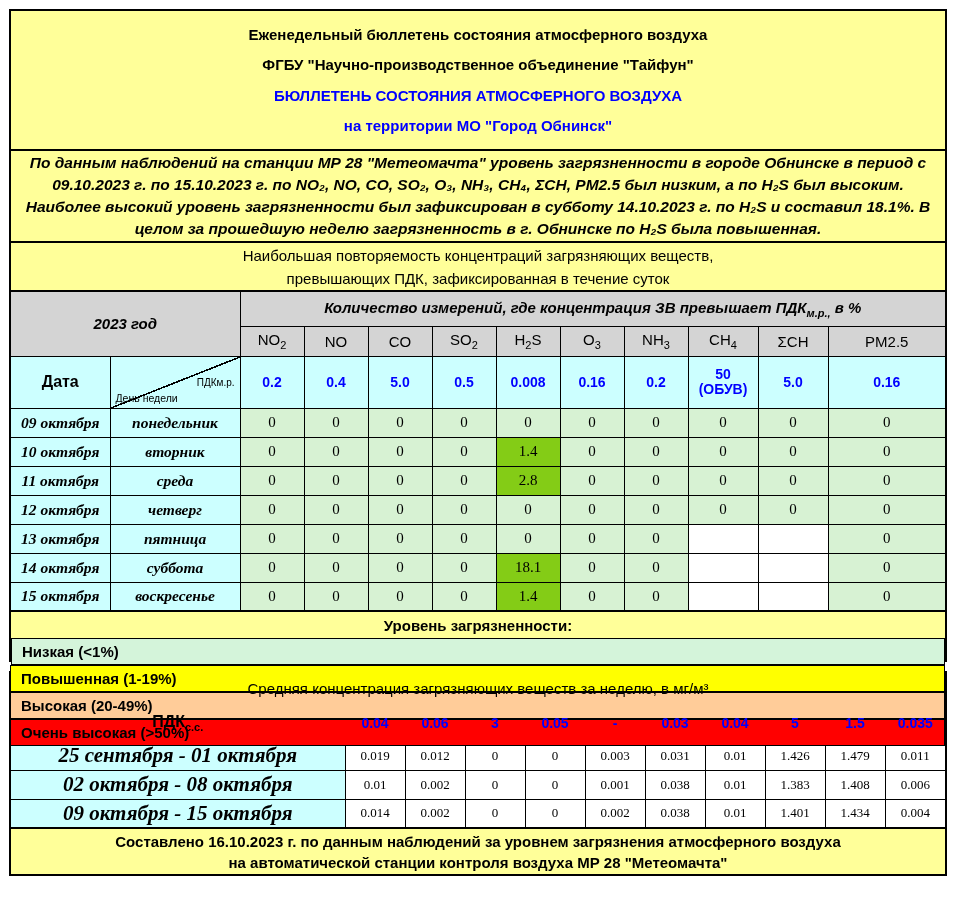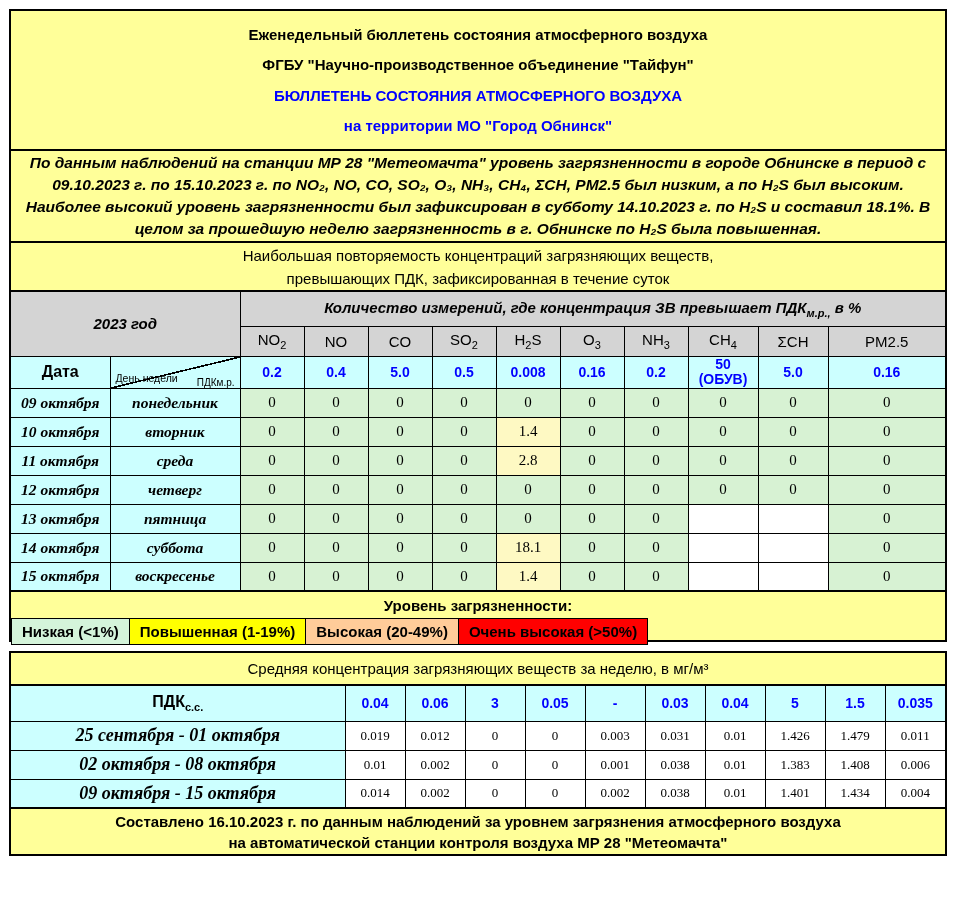--- a/index.html
+++ b/index.html
@@ -16,51 +16,51 @@
   
   .intro-box{height:94px;display:flex;align-items:center;}
   .intro-box p{margin:0;width:100%;padding:0 6px;text-align:center;font-weight:bold;font-style:italic;font-size:15.5px;line-height:22px;}
   
   .title-box{text-align:center;font-weight:normal;font-size:15px;}
   .t1title{height:51px;display:flex;flex-direction:column;justify-content:center;line-height:23px;}
   .t2title{height:35px;display:flex;align-items:center;justify-content:center;}
   
   .r-measure{height:35px;}
   .r-poll{height:30px;}
-  .r-pdk{height:32px;}
+  .r-pdk{height:52px;}
   .r-data{height:29px;}
   .c-gray{background:#d4d4d4;}
   .c-year{font-weight:bold;font-style:italic;font-size:15px;}
   .c-measure{font-weight:bold;font-style:italic;font-size:15px;}
   .c-poll{background:#d4d4d4;font-size:15px;}
   sub{font-size:11px;}
   .c-cyan{background:#ccffff;}
   .c-datelabel{font-weight:bold;font-size:16px;}
   .c-diag{position:relative;padding:0;}
   .diag-line{position:absolute;left:0;top:0;right:0;bottom:0;
     background-image:linear-gradient(to bottom right,transparent calc(50% - 0.8px),#000 calc(50% - 0.8px),#000 calc(50% + 0.8px),transparent calc(50% + 0.8px));}
   .diag-top{position:absolute;top:20px;right:5px;font-size:10px;}
   .diag-bottom{position:absolute;bottom:4px;left:5px;font-size:10.5px;}
   .c-blue{background:#ccffff;color:#0000ff;font-weight:bold;font-size:14px;white-space:pre-line;line-height:15px;}
   .c-date{background:#ccffff;font-family:"Liberation Serif",serif;font-weight:bold;font-style:italic;font-size:15.5px;}
   .c-val{background:#d7f2d3;font-family:"Liberation Serif",serif;font-size:15px;}
-  .c-hl{background:#fef9c3;}
+  .c-hl{background:#84cc16;}
   .c-blank{background:#ffffff;}
   
   .legend-box{height:52px;padding-top:5px;}
   .legend-title{text-align:center;font-weight:bold;font-size:15px;margin-bottom:4px;}
-  .legend-row{display:flex;}
+  .legend-row{display:flex;justify-content:center;flex-direction:column;}
   .legend-item{border:1px solid #000;margin-left:-1px;padding:4px 10px;font-weight:bold;font-size:15px;white-space:nowrap;}
   .legend-item:first-child{margin-left:0;}
   .gap{height:9px;background:#fff;}
   
   .r-pdkss{height:36px;}
   .r-week{height:29px;}
   .c-pdkss{font-weight:bold;font-size:16px;}
-  .c-wlabel{background:#ccffff;font-family:"Liberation Serif",serif;font-weight:bold;font-style:italic;font-size:18px;}
+  .c-wlabel{background:#ccffff;font-family:"Liberation Serif",serif;font-weight:bold;font-style:italic;font-size:21px;}
   .c-wval{background:#ffffff;font-family:"Liberation Serif",serif;font-size:13px;}
   
   .footer-box{height:49px;display:flex;flex-direction:column;justify-content:center;text-align:center;font-weight:bold;font-size:15px;line-height:21px;}
 </style>
 </head>
 <body>
 
 <div class="page">
 
   <div class="sec header-box">

